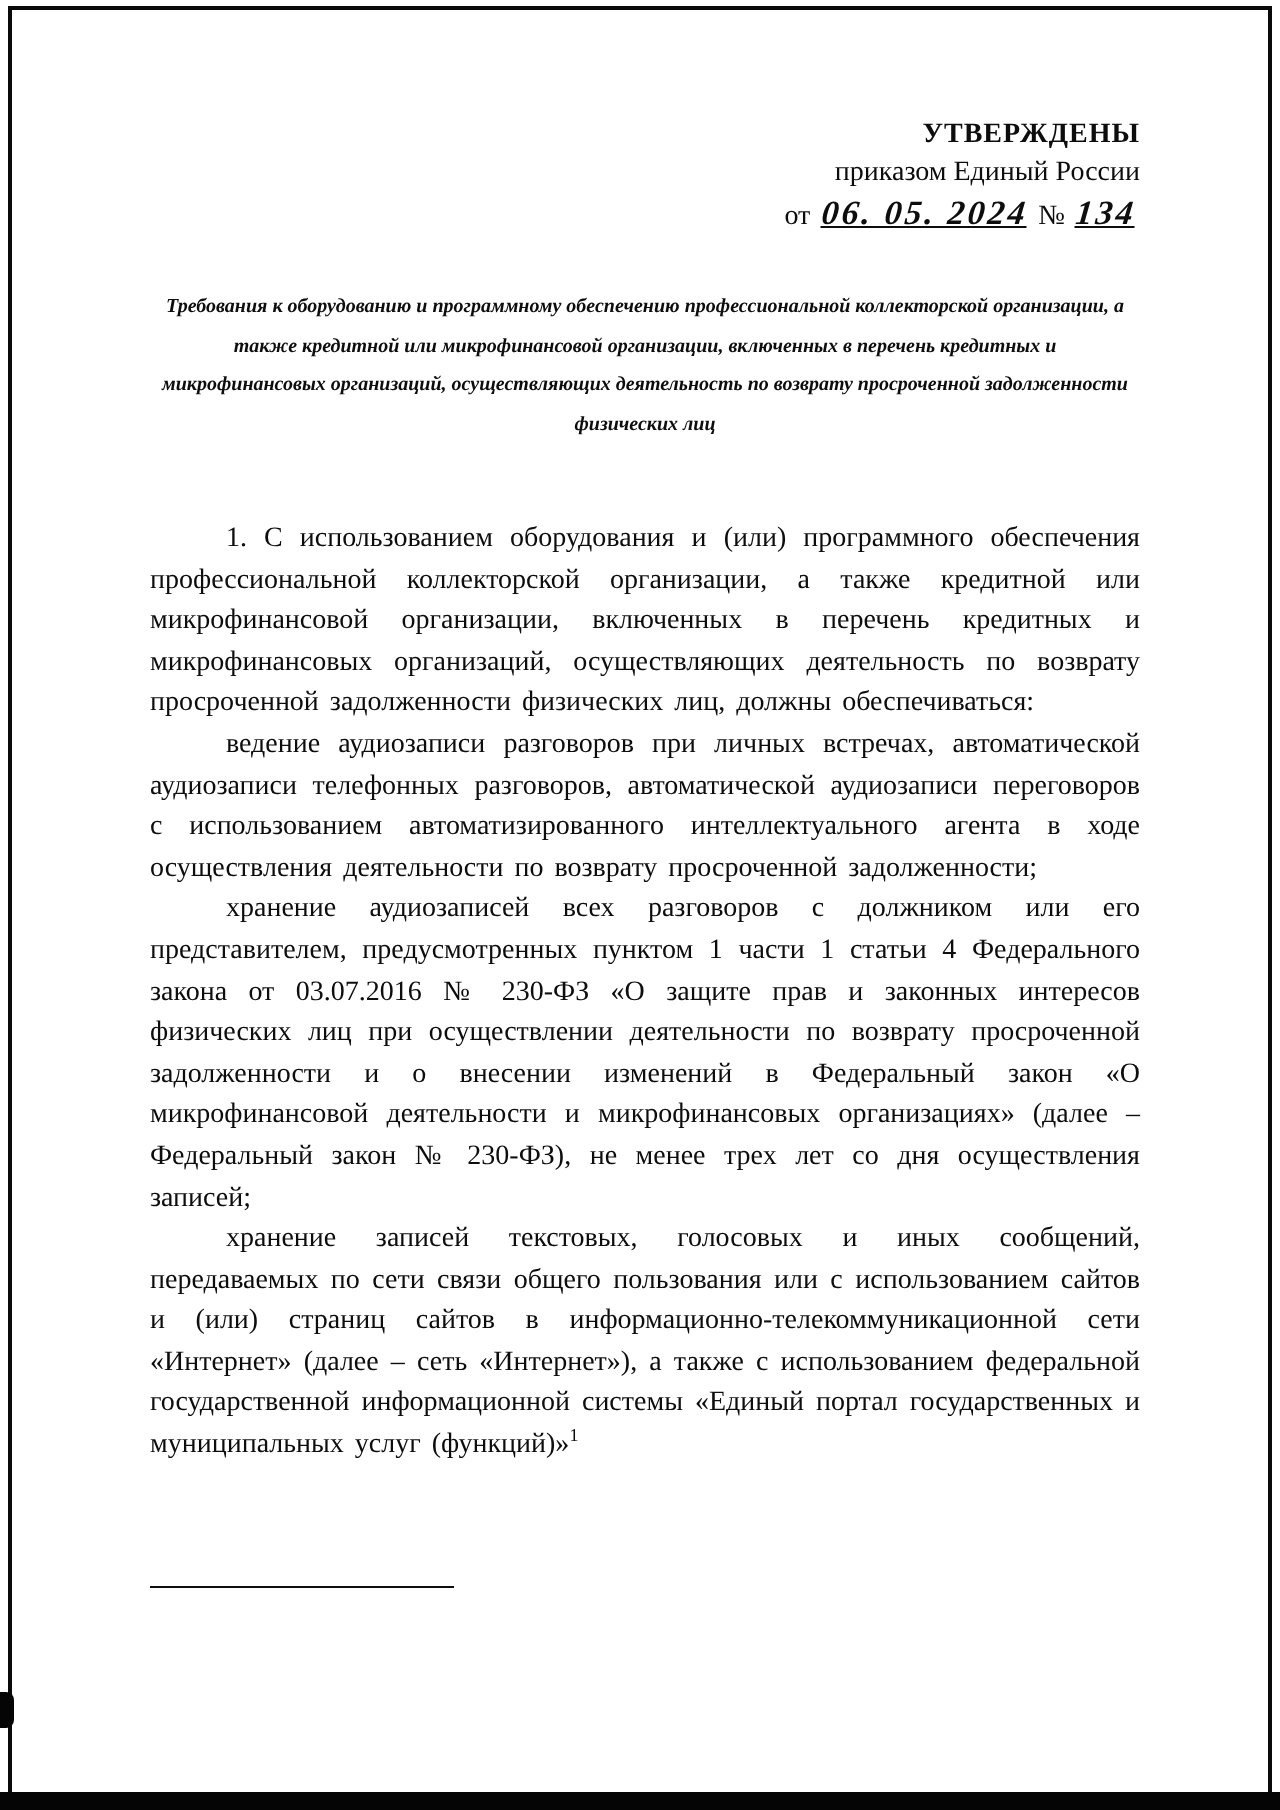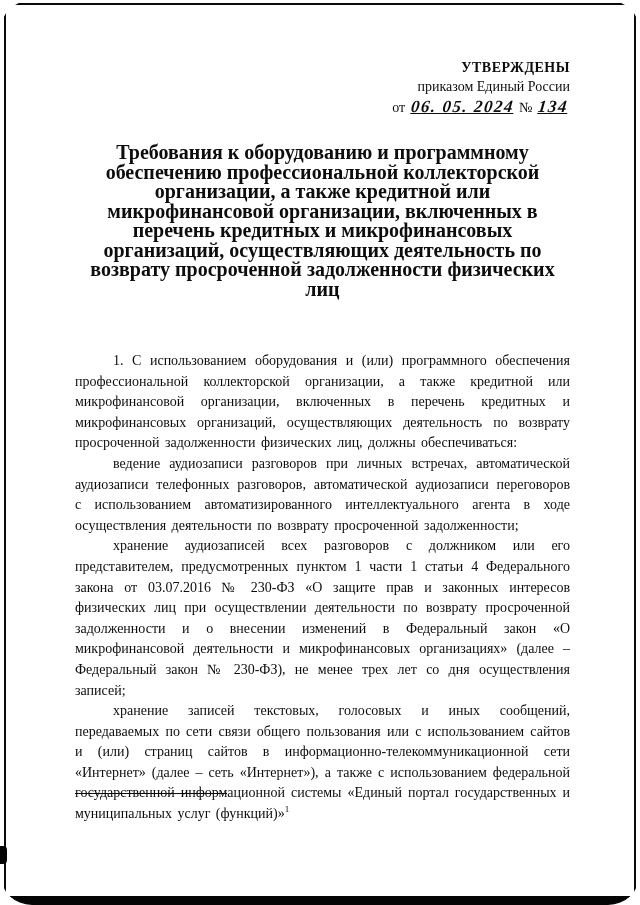--- a/index.html
+++ b/index.html
@@ -8,21 +8,20 @@
     background: #ffffff;
   }
   .page {
     position: relative;
     width: 640px;
     height: 905px;
     background: #ffffff;
     overflow: hidden;
     font-family: "Liberation Serif", "DejaVu Serif", serif;
     color: #0d0d0d;
-    border-radius: 32px;
   }
   .frame {
     position: absolute;
     top: 3px;
     left: 4px;
     right: 4px;
     bottom: 7px;
     border: 2px solid #0a0a0a;
     pointer-events: none;
   }
@@ -66,27 +65,28 @@
     font-style: italic;
     font-weight: bold;
     font-size: 17px;
     letter-spacing: 1.5px;
     text-decoration: underline;
     transform: skewX(-6deg);
     padding: 0 2px;
   }
   .title {
     margin: 26px 6px 0 6px;
-    font-size: 20px;
+    font-size: 10px;
     font-weight: bold;
     text-align: center;
     line-height: 19.5px;
+    font-style: italic;
   }
   .body-text {
-    margin-top: 52px;
+    margin-top: 38px;
   }
   .para {
     margin: 0;
     font-size: 14px;
     line-height: 20.6px;
     text-align: justify;
     text-indent: 38px;
     word-spacing: 2px;
   }
   sup.fn-ref {

